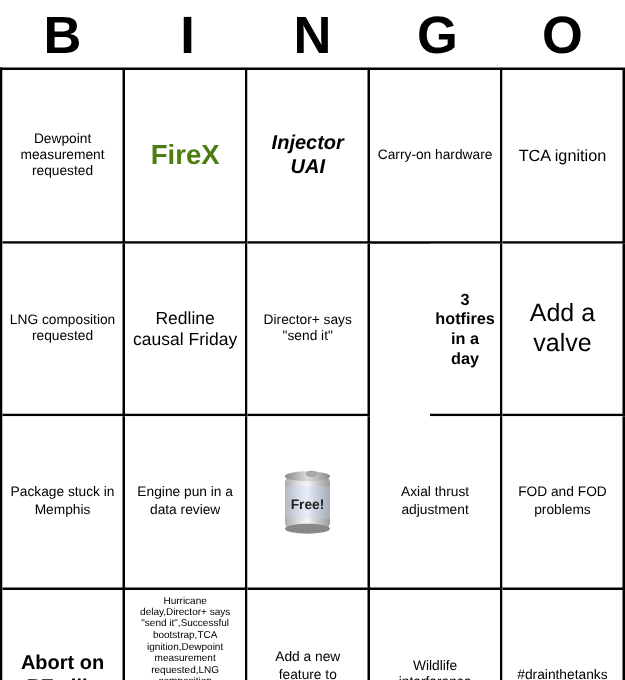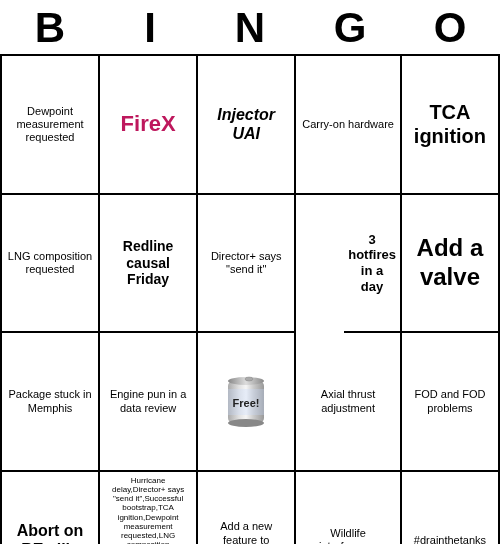--- a/index.html
+++ b/index.html
@@ -47,32 +47,32 @@
       text-align: center;
       padding: 4px;
       font-size: 11px;
       line-height: 1.2;
       background: #fff;
       min-height: 0;
     }
     .cell.firex {
       font-size: 22px;
       font-weight: bold;
-      color: #be185d;
+      color: #4d7c0f;
     }
     .cell.tca {
+      font-size: 13px;
+      font-weight: normal;
+    }
+    .cell.director {
+      font-size: 11px;
+    }
+    .cell.add-valve {
       font-size: 20px;
-      font-weight: bold;
-    }
-    .cell.director {
-      font-size: 11px;
-    }
-    .cell.add-valve {
-      font-size: 24px;
-      font-weight: bold;
+      font-weight: normal;
     }
     .cell.package {
       font-size: 11px;
     }
     .cell.free {
       font-size: 0;
       padding: 2px;
     }
     .cell.abort {
       font-size: 16px;
@@ -120,21 +120,21 @@
     <div class="cell" style="font-size:11px;">
       <span>Carry-on hardware</span>
     </div>
     <div class="cell tca">
       <span>TCA ignition</span>
     </div>
 
     <div class="cell" style="font-size:11px;">
       <span>LNG composition requested</span>
     </div>
-    <div class="cell" style="font-size:14px; font-weight:bold;">
+    <div class="cell" style="font-size:14px; font-weight:normal;">
       <span>Redline causal Friday</span>
     </div>
     <div class="cell director">
       <span>Director+ says "send it"</span>
     </div>
     <div class="cell" style="font-size:13px; font-weight:bold;margin-left:48px;">
       <span>3 hotfires in a day</span>
     </div>
     <div class="cell add-valve">
       <span>Add a valve</span>

